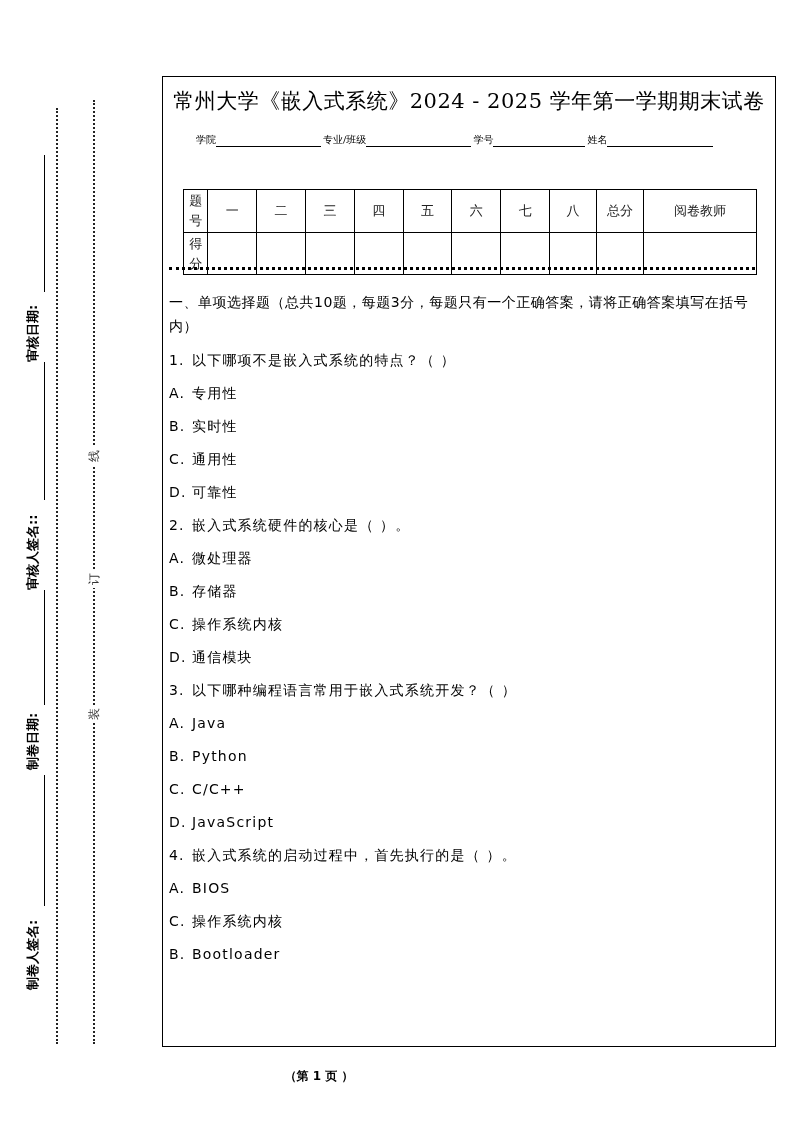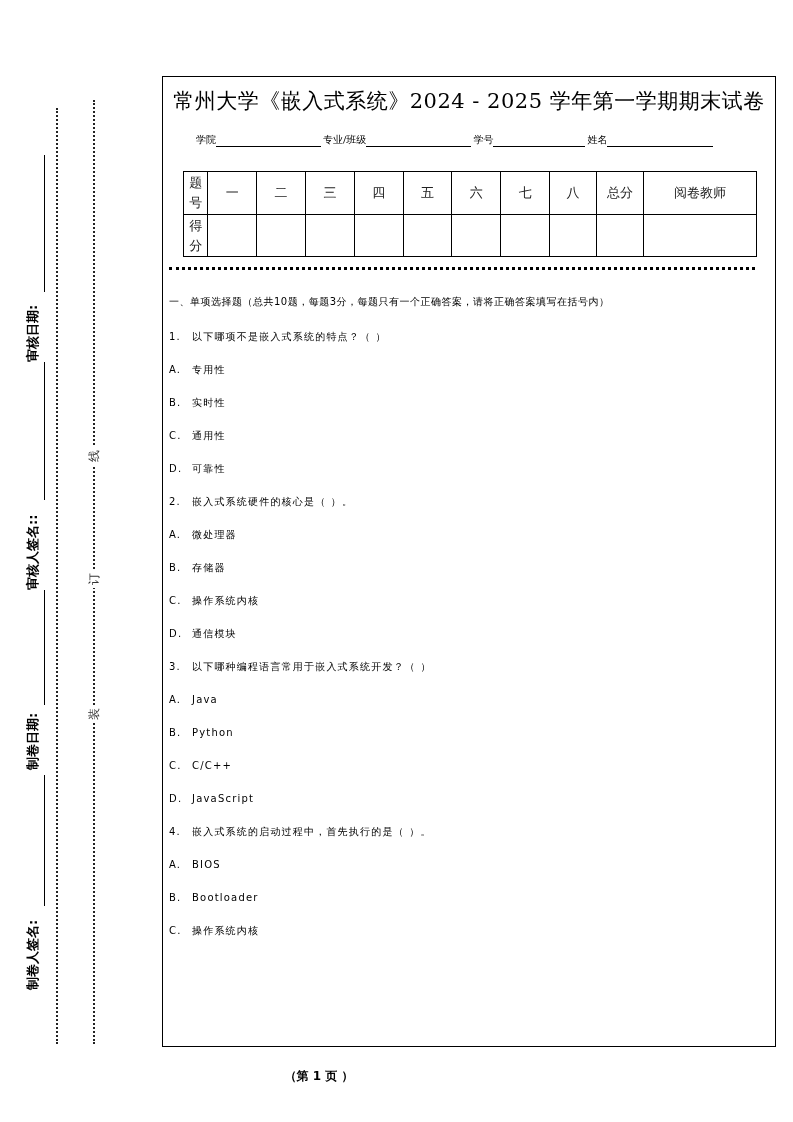--- a/index.html
+++ b/index.html
@@ -20,29 +20,29 @@
   
   .frame { position:absolute; left:130px; top:76px; width:614px; height:971px; border:1.5px solid #000; box-sizing:border-box;margin-left:32px; }
 
   .title { position:absolute; left:0; right:0; top:10px; text-align:center; font-size:21px;
            font-family:"DejaVu Serif", serif; letter-spacing:0.5px; }
   .info-row { position:absolute; left:33px; top:56px; font-size:10px; display:flex; align-items:flex-end;
               font-family:"DejaVu Serif", serif; }
   .info-row .lbl { white-space:nowrap; }
   .info-row .blank { display:inline-block; border-bottom:1px solid #000; height:12px; margin-right:2px; }
 
-  table.score { position:absolute; left:20px; top:94px; border-collapse:collapse; width:574px; font-family:"DejaVu Serif", serif; }
+  table.score { position:absolute; left:20px; top:112px; border-collapse:collapse; width:574px; font-family:"DejaVu Serif", serif; }
   table.score td { border:1px solid #000; text-align:center; font-size:13px; color:#222; padding:0; }
   table.score tr.r1 td { height:42px; }
   table.score tr.r2 td { height:41px; }
   table.score td.first { width:24px; line-height:20px; font-size:13px; }
 
   .dots { position:absolute; left:6px; right:20px; top:190px; border-top:3px dotted #000; }
 
-  .content { position:absolute; left:6px; right:8px; top:213px; font-size:10px; }
+  .content { position:absolute; left:6px; right:8px; top:213px; font-size:14px; }
   .section-head { line-height:24px; letter-spacing:0.5px; }
   .q-line { height:33px; line-height:33px; white-space:nowrap; letter-spacing:1.2px; }
   .q-line .num { display:inline-block; width:23px; }
 
   .footer { position:absolute; top:1068px; left:0; width:638px; text-align:center; font-size:12px; font-weight:bold; }
 </style>
 </head>
 <body>
 
 <div class="bind-line outer"></div>
@@ -124,19 +124,19 @@
     <div class="q-line"><span class="num">D.</span><span>通信模块</span></div>
 
     <div class="q-line"><span class="num">3.</span><span>以下哪种编程语言常用于嵌入式系统开发？（  ）</span></div>
     <div class="q-line"><span class="num">A.</span><span>Java</span></div>
     <div class="q-line"><span class="num">B.</span><span>Python</span></div>
     <div class="q-line"><span class="num">C.</span><span>C/C++</span></div>
     <div class="q-line"><span class="num">D.</span><span>JavaScript</span></div>
 
     <div class="q-line"><span class="num">4.</span><span>嵌入式系统的启动过程中，首先执行的是（  ）。</span></div>
     <div class="q-line"><span class="num">A.</span><span>BIOS</span></div>
+    <div class="q-line"><span class="num">C.</span><span>操作系统内核</span></div>
     <div class="q-line"><span class="num">B.</span><span>Bootloader</span></div>
-    <div class="q-line"><span class="num">C.</span><span>操作系统内核</span></div>
 
   </div>
 </div>
 
 <div class="footer">（第 1 页 ）</div>
 
 </body></html>

